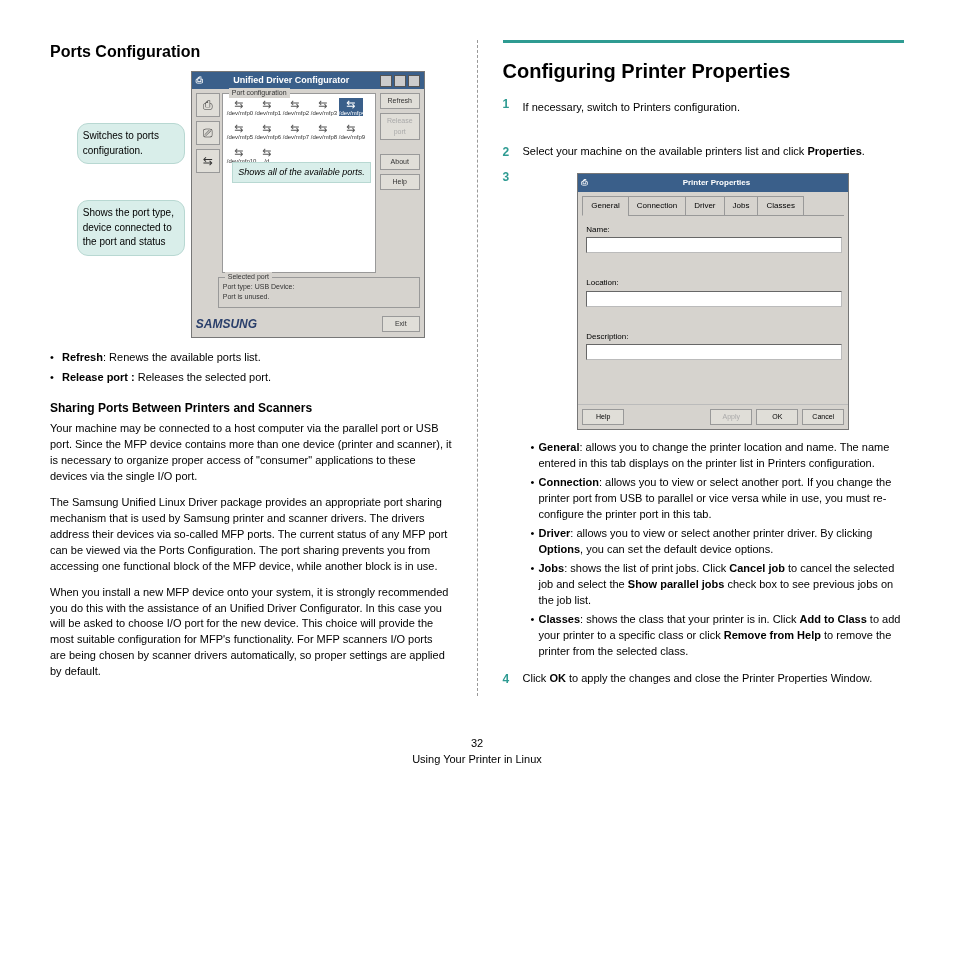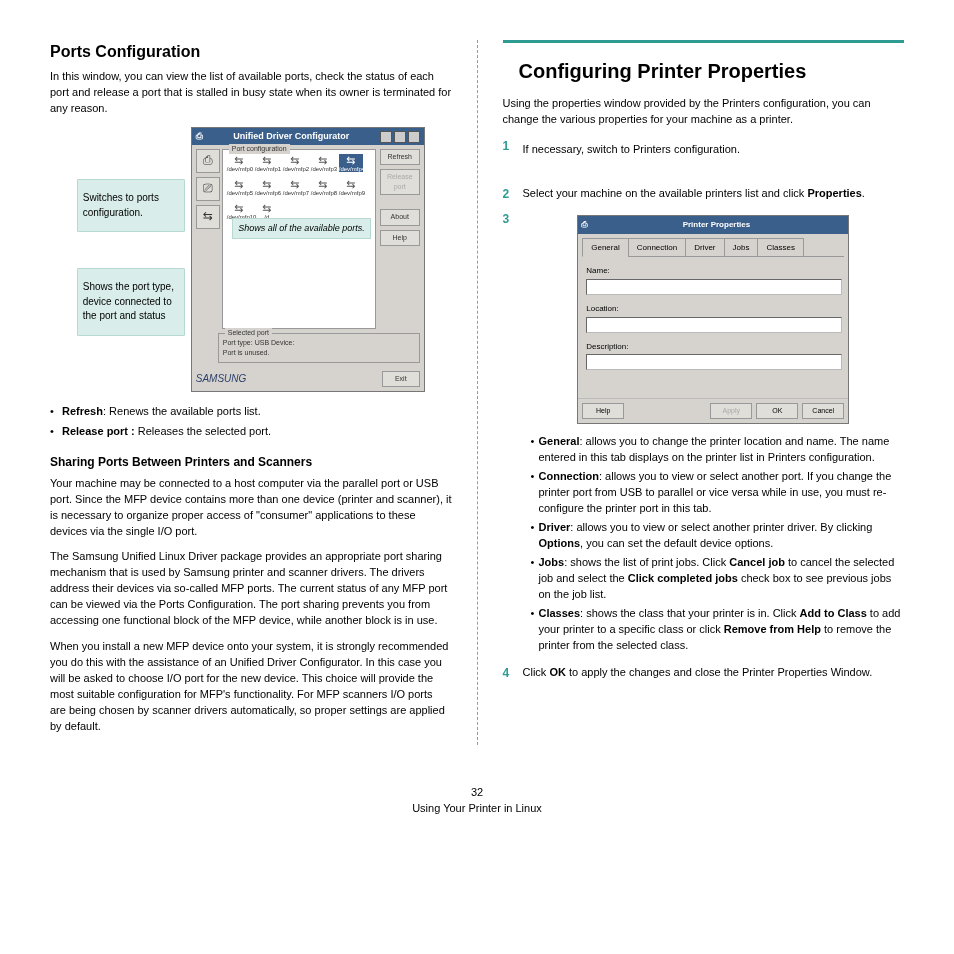--- a/index.html
+++ b/index.html
@@ -27,21 +27,21 @@
     margin: 0 5px;
   }
   h1 {
     font-size: 16px;
     font-weight: bold;
     margin: 0 0 6px 0;
   }
   h2.big {
     font-size: 20px;
     font-weight: bold;
-    margin: 0 0 10px 16px;
+    margin: 0 0 10px 0;
   }
   h3 {
     font-size: 12px;
     font-weight: bold;
     margin: 14px 0 4px 0;
   }
   p {
     margin: 0 0 10px 0;
   }
   .teal-rule {
@@ -91,22 +91,22 @@
     width: 108px;
     font-size: 10px;
     display: flex;
     flex-direction: column;
     gap: 36px;
     padding-top: 52px;
   }
   .callout {
     background: #d9eeea;
     border: 1px solid #b8d8d2;
-    padding: 11px 5px;
-    border-radius: 1px;
+    padding: 5px 5px;
+    border-radius: 11px;
   }
   .udc-window {
     border: 1px solid #777;
     background: #d6d3ce;
     width: 232px;
     font-family: Tahoma, sans-serif;
     font-size: 8px;
     color: #333;
   }
   .udc-title {
@@ -209,23 +209,23 @@
     position: absolute; top: -6px; left: 6px;
     background: #d6d3ce; padding: 0 3px;
   }
   .udc-footer {
     display: flex;
     justify-content: space-between;
     align-items: center;
     padding: 4px;
   }
   .logo {
-    font-size: 10px;
+    font-size: 12px;
     font-style: italic;
-    font-weight: normal;
+    font-weight: bold;
     color: #2a3f6b;
   }
 
   
   .pp-window {
     border: 1px solid #777;
     background: #d6d3ce;
     width: 270px;
     font-family: Tahoma, sans-serif;
     font-size: 8px;
@@ -254,21 +254,21 @@
     margin-bottom: -1px;
     font-size: 8px;
   }
   .pp-tab.active {
     background: #d6d3ce;
     border-bottom: 1px solid #d6d3ce;
   }
   .pp-panel {
     padding: 8px 8px 20px 8px;
   }
-  .pp-field { margin-bottom: 8px; }
+  .pp-field { margin-bottom: 24px; }
   .pp-field label { display: block; font-size: 8px; margin-bottom: 2px; }
   .pp-field .inp {
     border: 1px inset #bbb;
     background: #fff;
     height: 14px;
     width: 100%;
   }
   .pp-footer {
     display: flex;
     justify-content: space-between;
@@ -282,21 +282,20 @@
     font-size: 11px;
   }
 </style>
 </head>
 <body>
 
 <div class="page">
 
   <div class="col">
     <h1>Ports Configuration</h1>
-    <p>In this window, you can view the list of available ports, check the status of each port and release a port that is stalled in busy state when its owner is terminated for any reason.</p>
 
     <div class="udc-wrap">
       <div class="callouts">
         <div class="callout">Switches to ports configuration.</div>
         <div class="callout">Shows the port type, device connected to the port and status</div>
       </div>
       <div class="udc-window">
         <div class="udc-title">
           <span>⎙</span>
           <span class="t">Unified Driver Configurator</span>
@@ -365,21 +364,20 @@
     <p>Your machine may be connected to a host computer via the parallel port or USB port. Since the MFP device contains more than one device (printer and scanner), it is necessary to organize proper access of "consumer" applications to these devices via the single I/O port.</p>
     <p>The Samsung Unified Linux Driver package provides an appropriate port sharing mechanism that is used by Samsung printer and scanner drivers. The drivers address their devices via so-called MFP ports. The current status of any MFP port can be viewed via the Ports Configuration. The port sharing prevents you from accessing one functional block of the MFP device, while another block is in use.</p>
     <p>When you install a new MFP device onto your system, it is strongly recommended you do this with the assistance of an Unified Driver Configurator. In this case you will be asked to choose I/O port for the new device. This choice will provide the most suitable configuration for MFP's functionality. For MFP scanners I/O ports are being chosen by scanner drivers automatically, so proper settings are applied by default.</p>
   </div>
 
   <div class="divider"></div>
 
   <div class="col">
     <div class="teal-rule"></div>
     <h2 class="big">Configuring Printer Properties</h2>
-    <p>Using the properties window provided by the Printers configuration, you can change the various properties for your machine as a printer.</p>
 
     <div class="numlist">
       <div class="num">1</div>
       <div class="content">
         <div class="subp">If necessary, switch to Printers configuration.</div>
       </div>
     </div>
     <div class="numlist">
       <div class="num">2</div>
       <div class="content">
@@ -439,21 +437,21 @@
         <div class="tab-desc">
           <div class="tdot">•</div>
           <div class="tcontent"><b>Connection</b><span>: allows you to view or select another port. If you change the printer port from USB to parallel or vice versa while in use, you must re-configure the printer port in this tab.</span></div>
         </div>
         <div class="tab-desc">
           <div class="tdot">•</div>
           <div class="tcontent"><b>Driver</b><span>: allows you to view or select another printer driver. By clicking </span><b>Options</b><span>, you can set the default device options.</span></div>
         </div>
         <div class="tab-desc">
           <div class="tdot">•</div>
-          <div class="tcontent"><b>Jobs</b><span>: shows the list of print jobs. Click </span><b>Cancel job</b><span> to cancel the selected job and select the </span><b>Click completed jobs</b><span> check box to see previous jobs on the job list.</span></div>
+          <div class="tcontent"><b>Jobs</b><span>: shows the list of print jobs. Click </span><b>Cancel job</b><span> to cancel the selected job and select the </span><b>Show parallel jobs</b><span> check box to see previous jobs on the job list.</span></div>
         </div>
         <div class="tab-desc">
           <div class="tdot">•</div>
           <div class="tcontent"><b>Classes</b><span>: shows the class that your printer is in. Click </span><b>Add to Class</b><span> to add your printer to a specific class or click </span><b>Remove from Help</b><span> to remove the printer from the selected class.</span></div>
         </div>
       </div>
     </div>
 
     <div class="numlist">
       <div class="num">4</div>

